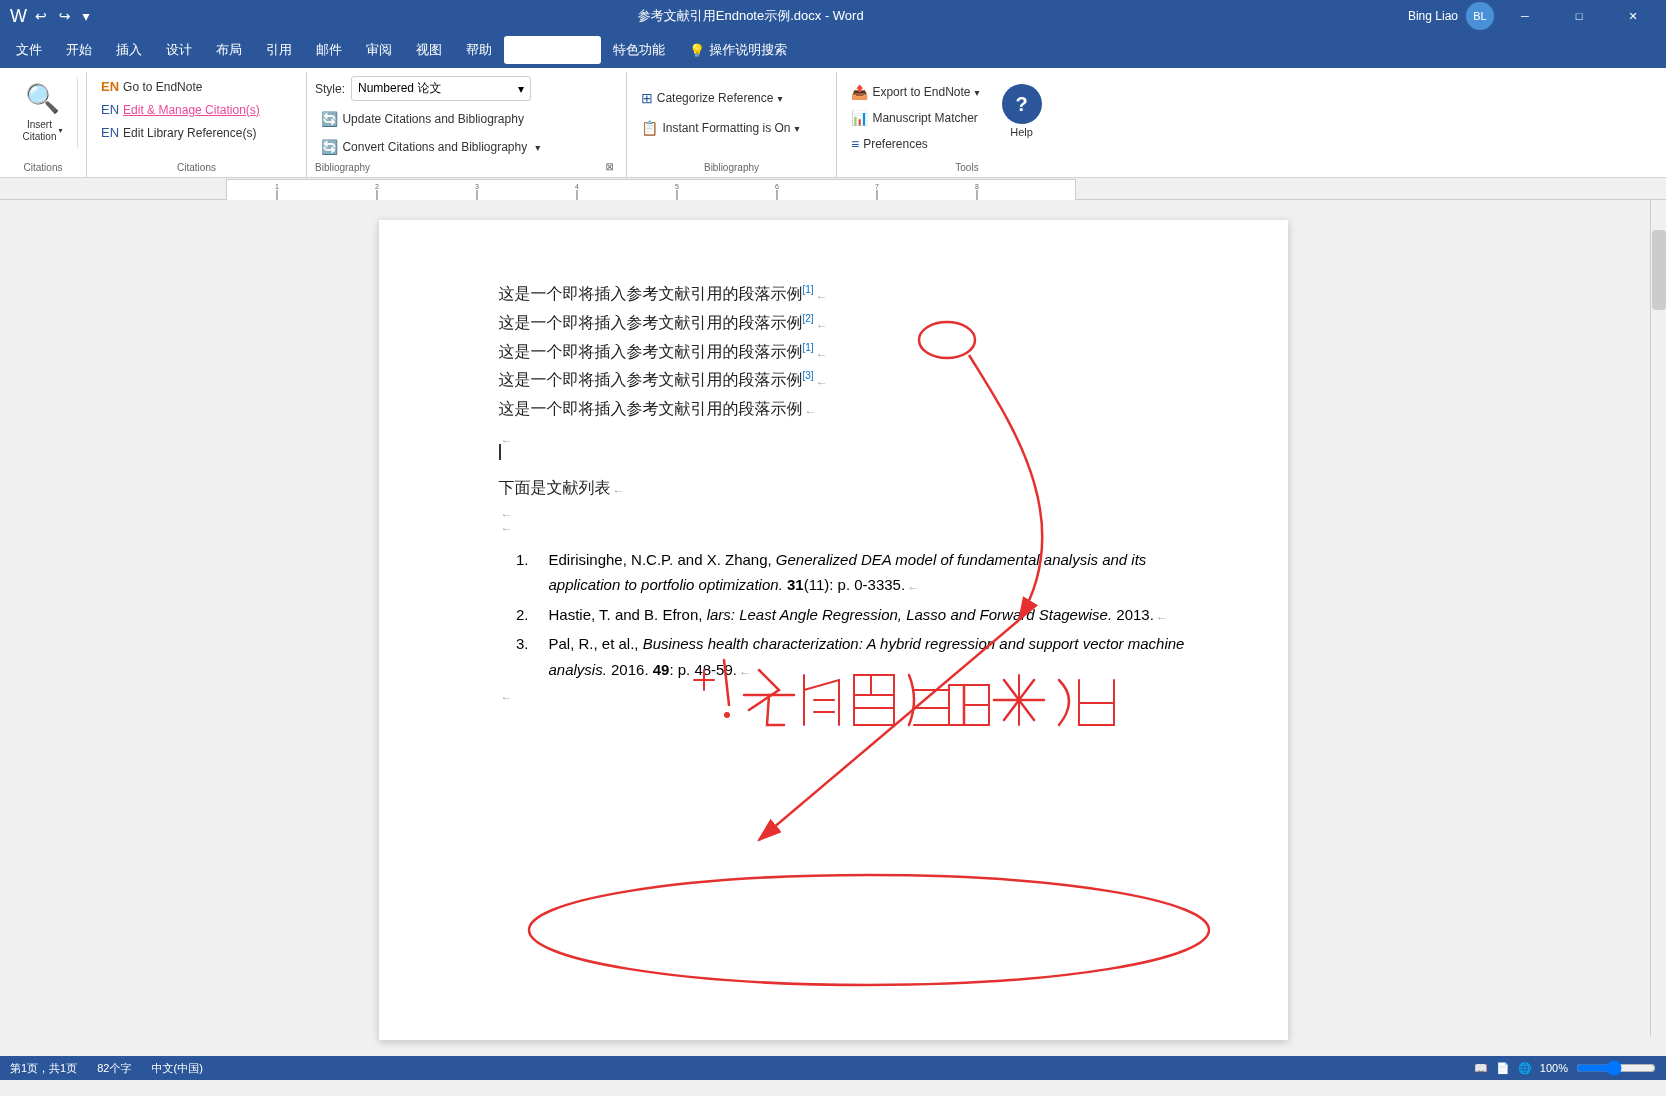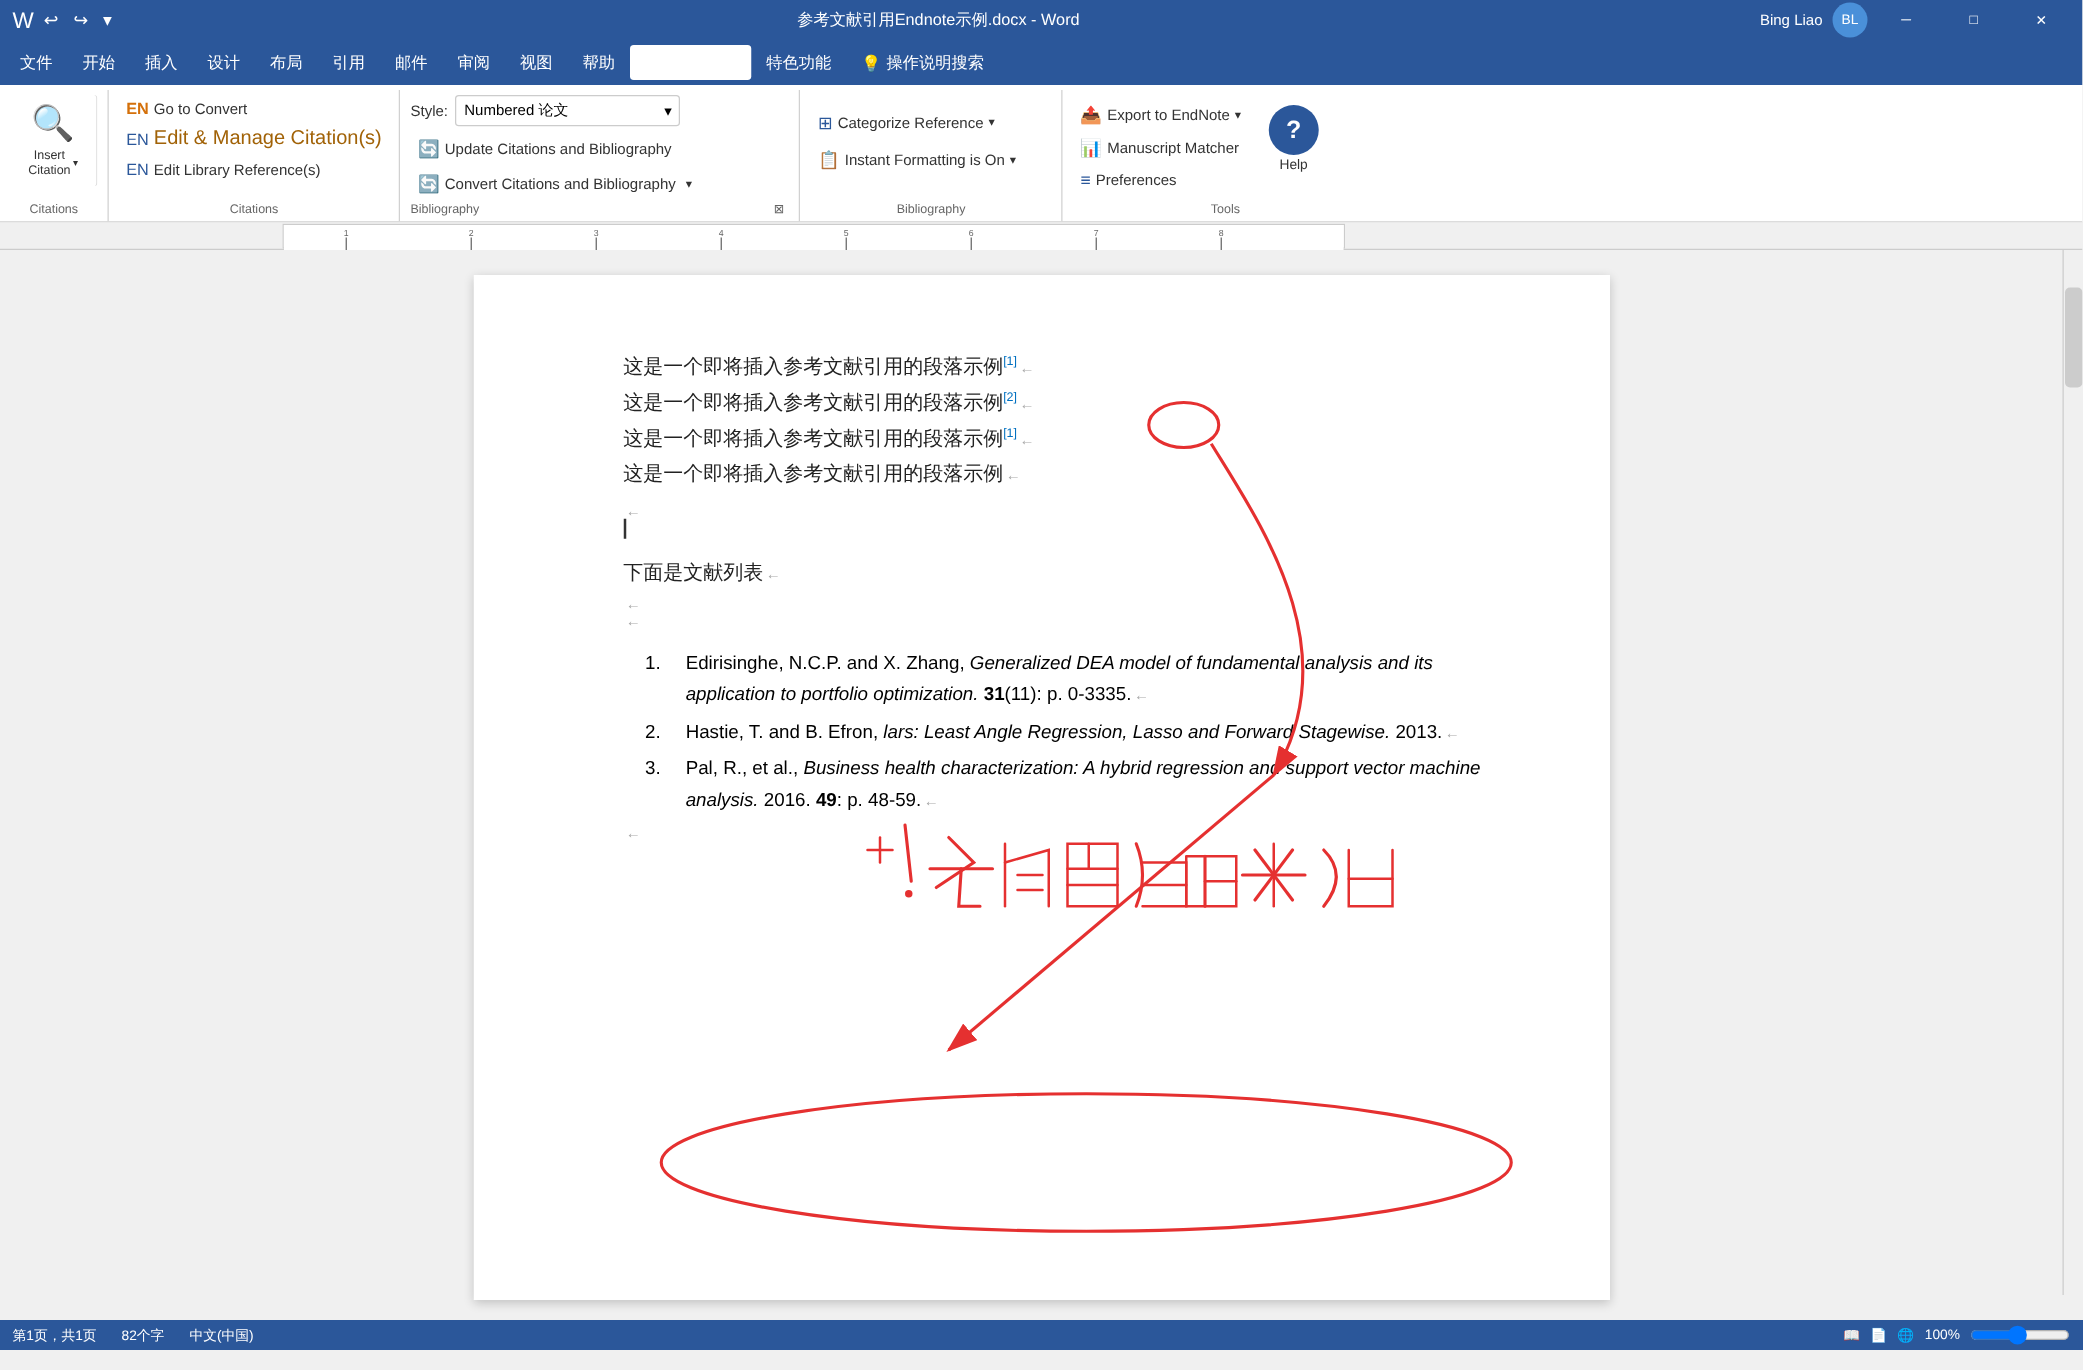--- a/index.html
+++ b/index.html
@@ -307,25 +307,25 @@
       </div>
     </div>
     <div class="ribbon-group-label">Citations</div>
   </div>
 
   <div class="ribbon-group" style="flex-direction:column; min-width:220px;">
     <div class="ribbon-group-content">
       <div class="ribbon-col">
         <div class="ribbon-small-btn">
           <span style="color:#d4700a; font-size:13px; font-weight:bold;">EN</span>
-          <span style="font-size:12px; color:#333;">Go to Convert</span>
+          <span style="font-size:12px; color:#333;">Go to EndNote</span>
         </div>
         <div class="ribbon-small-btn">
           <span style="color:#2b579a; font-size:13px;">EN</span>
-          <span style="font-size:16px; color:#a16207;">Edit &amp; Manage Citation(s)</span>
+          <span style="font-size:12px; color:#ec4899;text-decoration:underline;">Edit &amp; Manage Citation(s)</span>
         </div>
         <div class="ribbon-small-btn">
           <span style="color:#2b579a; font-size:13px;">EN</span>
           <span style="font-size:12px; color:#333;">Edit Library Reference(s)</span>
         </div>
       </div>
     </div>
     <div class="ribbon-group-label">Citations</div>
   </div>
 
@@ -442,20 +442,23 @@
     <div class="doc-line">
       <span>这是一个即将插入参考文献引用的段落示例</span><sup class="ref-sup">[1]</sup><span class="doc-para-marker">←</span>
     </div>
     <div class="doc-line">
       <span>这是一个即将插入参考文献引用的段落示例</span><sup class="ref-sup">[2]</sup><span class="doc-para-marker">←</span>
     </div>
     <div class="doc-line">
       <span>这是一个即将插入参考文献引用的段落示例</span><sup class="ref-sup">[1]</sup><span class="doc-para-marker">←</span>
     </div>
     <div class="doc-line">
+      <span>这是一个即将插入参考文献引用的段落示例</span><sup class="ref-sup">[3]</sup><span class="doc-para-marker">←</span>
+    </div>
+    <div class="doc-line">
       <span>这是一个即将插入参考文献引用的段落示例</span><span class="doc-para-marker">←</span>
     </div>
 
     <div style="height:14px; line-height:1.8;">
       <span class="doc-para-marker">←</span>
     </div>
 
     <div style="height:28px; display:flex; align-items:center;">
       <span class="text-cursor"></span>
     </div>

